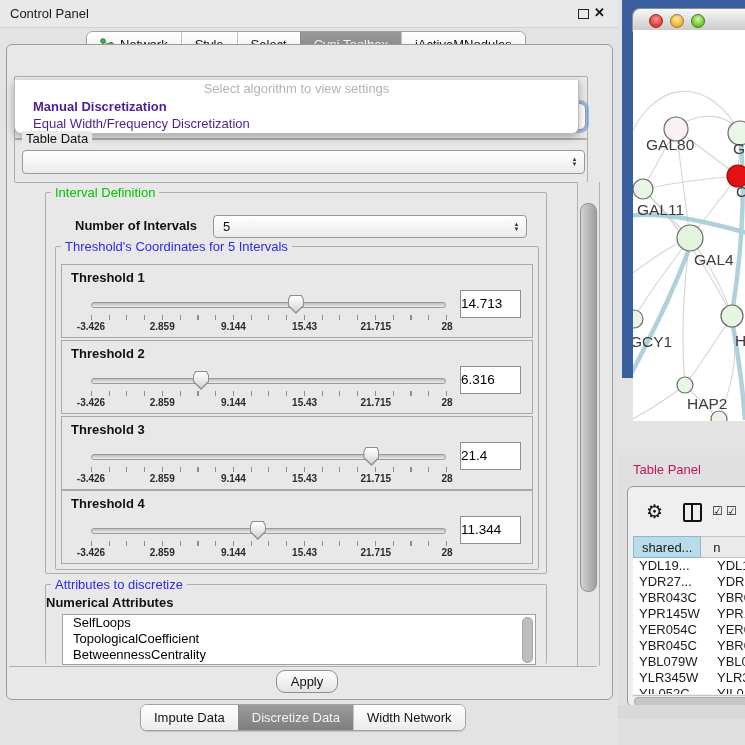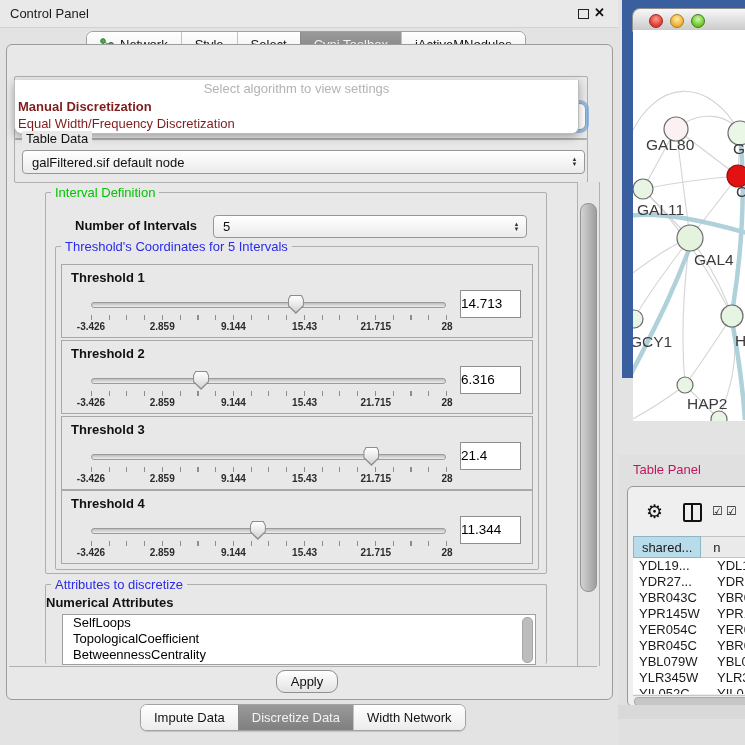--- a/index.html
+++ b/index.html
@@ -34,21 +34,21 @@
 
   #box-algo{left:14px;top:76px;width:572px;height:62px;}
   #lg-algo{left:20px;top:77px;font-weight:bold;color:#111;z-index:1;}
   #algo-combo-frag{left:300px;top:103px;width:284px;height:25px;background:#fff;border:1px solid #9a9a9a;
                    border-radius:6px;box-shadow:0 0 0 3px rgba(96,155,220,.60);z-index:2;}
 
   
   #popup{left:14px;top:80px;width:563px;height:53px;background:#ffffff;border:1px solid #bcbcbc;
          border-top:none;border-radius:0 0 7px 7px;box-shadow:0 3px 9px rgba(0,0,0,.30);z-index:30;}
   #popup .prompt{height:18px;line-height:18px;text-align:center;font-size:13px;color:#b3b3b3;}
-  #popup .opt{height:17px;line-height:17px;font-size:13px;color:#7f1d1d;padding-left:3px;white-space:nowrap;}
+  #popup .opt{height:17px;line-height:17px;font-size:13px;color:#4c1d95;padding-left:18px;white-space:nowrap;}
   #popup .opt.bold{font-weight:bold;}
 
   #box-tabledata{left:14px;top:138px;width:572px;height:43px;}
   #lg-tabledata{left:22px;top:131px;color:#111;z-index:31;}
 
   
   .combo{position:absolute;background:linear-gradient(#ffffff,#ebebeb);border:1px solid #979797;
          border-radius:4px;font-size:13px;color:#101010;display:flex;align-items:center;padding:0 9px;}
   .arrows{position:absolute;right:5px;top:50%;transform:translateY(-50%);font-size:6px;line-height:5px;
           color:#333;text-align:center;width:9px;}
@@ -163,21 +163,20 @@
 
   <div class="abs" id="popup">
     <div class="prompt">Select algorithm to view settings</div>
     <div class="opt bold">Manual Discretization</div>
     <div class="opt">Equal Width/Frequency Discretization</div>
   </div>
 
   <div class="abs gbox" id="box-tabledata"></div>
   <div class="abs glegend" id="lg-tabledata">Table Data</div>
   <div class="combo" id="td-combo">
-    <span>galFiltered.sif default node</span>
     <span class="arrows">▲<br>▼</span>
   </div>
 
   <div class="abs gbox" id="box-interval"></div>
   <div class="abs glegend" id="lg-interval">Interval Definition</div>
   <div class="abs" id="ni-label">Number of Intervals</div>
   <div class="combo" id="ni-combo">
     <span>5</span>
     <span class="arrows">▲<br>▼</span>
   </div>

